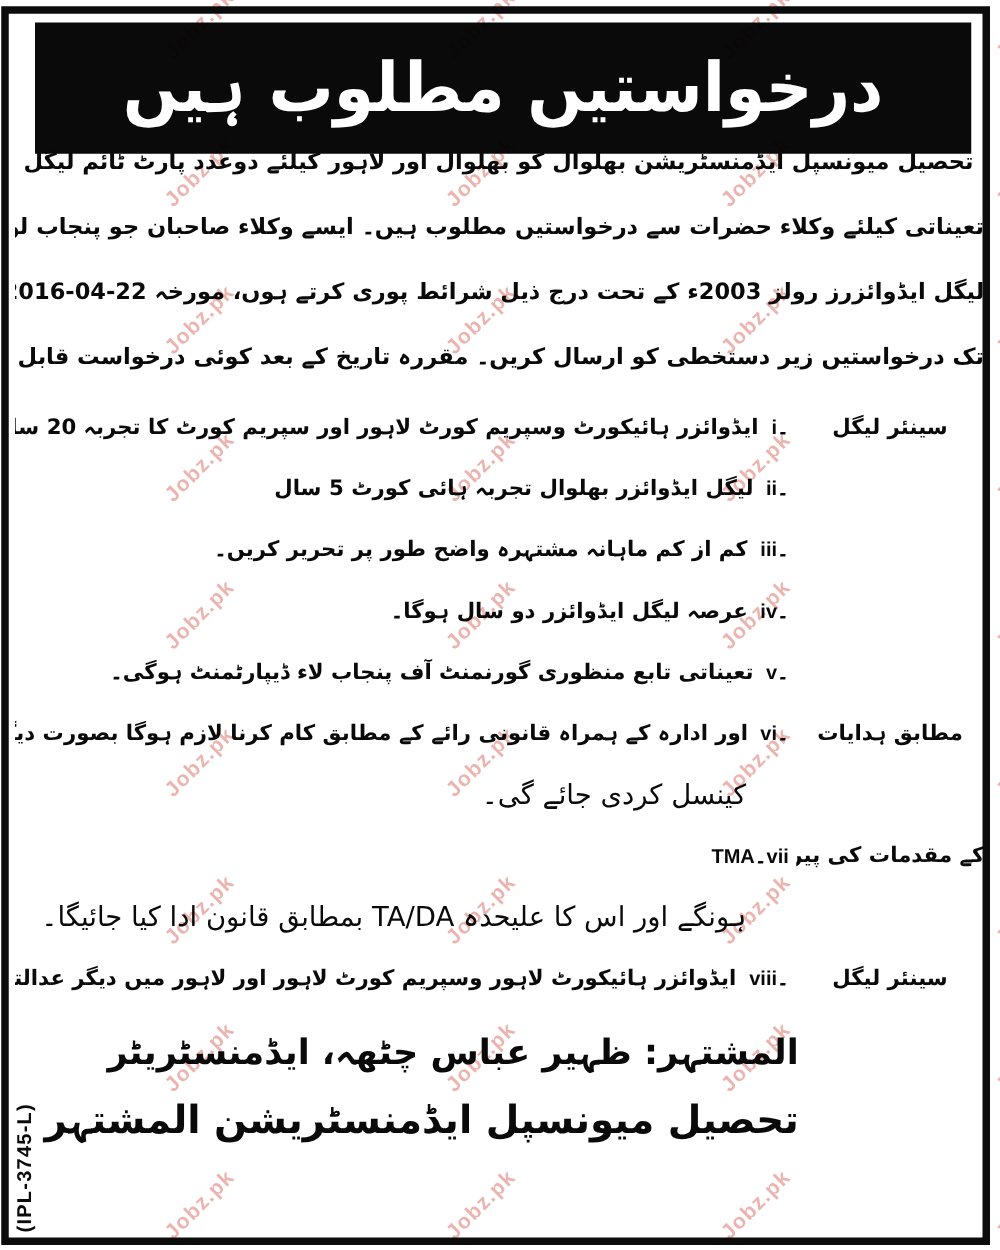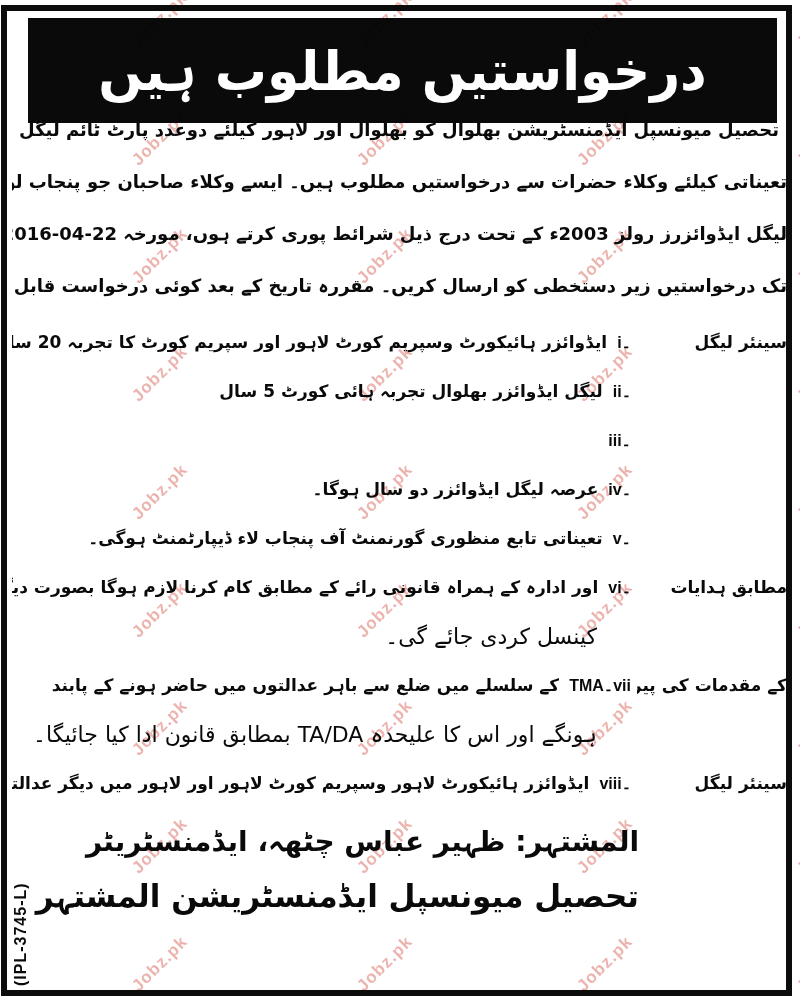--- a/index.html
+++ b/index.html
@@ -23,21 +23,21 @@
   .intro{direction:rtl;text-align:right;font-weight:700;}
   .intro .line{
     font-size:18px;line-height:52px;white-space:nowrap;overflow:hidden;
   }
   .intro .line.first{padding-right:8px;}
   .items{margin-top:6px;}
   .item{
     display:flex;direction:rtl;align-items:baseline;
     font-size:17px;font-weight:700;line-height:49px;white-space:nowrap;
   }
-  .item .head{flex:none;width:150px;overflow:hidden;text-align:right;}
+  .item .head{flex:none;width:150px;overflow:hidden;text-align:center;}
   .item .num{
     flex:none;direction:ltr;unicode-bidi:bidi-override;
     font-family:"Liberation Sans",sans-serif;font-size:16px;font-weight:700;
     padding:0 6px 0 10px;
   }
   .item .tail{flex:1;text-align:right;overflow:hidden;}
   .cont-line{
     direction:rtl;text-align:right;font-size:22px;font-weight:400;line-height:49px;
     padding-left:0;padding-right:0;margin-right:190px;white-space:nowrap;overflow:hidden;
   }
@@ -128,20 +128,21 @@
 
       <div class="item">
         <span class="head"></span>
         <span class="num">ii۔</span>
         <span class="tail">لیگل ایڈوائزر بھلوال تجربہ ہائی کورٹ 5 سال</span>
       </div>
 
       <div class="item">
         <span class="head"></span>
         <span class="num">iii۔</span>
+        <span class="tail">کم از کم ماہانہ مشتہرہ واضح طور پر تحریر کریں۔</span>
       </div>
 
       <div class="item">
         <span class="head"></span>
         <span class="num">iv۔</span>
         <span class="tail">عرصہ لیگل ایڈوائزر دو سال ہوگا۔</span>
       </div>
 
       <div class="item">
         <span class="head"></span>
@@ -152,21 +153,20 @@
       <div class="item">
         <span class="head">مطابق ہدایات</span>
         <span class="num">vi۔</span>
         <span class="tail">اور ادارہ کے ہمراہ قانونی رائے کے مطابق کام کرنا لازم ہوگا بصورت دیگر تعیناتی</span>
       </div>
       <div class="cont-line">کینسل کردی جائے گی۔</div>
 
       <div class="item">
         <span class="head">کے مقدمات کی پیروی</span>
         <span class="num">TMA۔vii</span>
-        <span class="tail">کے سلسلے میں ضلع سے باہر عدالتوں میں حاضر ہونے کے پابند</span>
       </div>
       <div class="cont-line">ہونگے اور اس کا علیحدہ TA/DA بمطابق قانون ادا کیا جائیگا۔</div>
 
       <div class="item">
         <span class="head">سینئر لیگل</span>
         <span class="num">viii۔</span>
         <span class="tail">ایڈوائزر ہائیکورٹ لاہور وسپریم کورٹ لاہور اور لاہور میں دیگر عدالتوں میں پیش ہونے</span>
       </div>
 
     </div>

